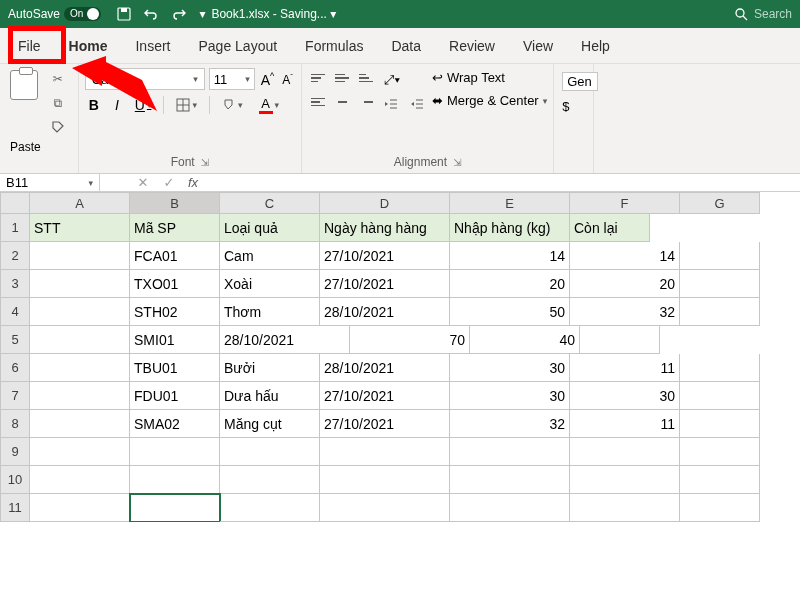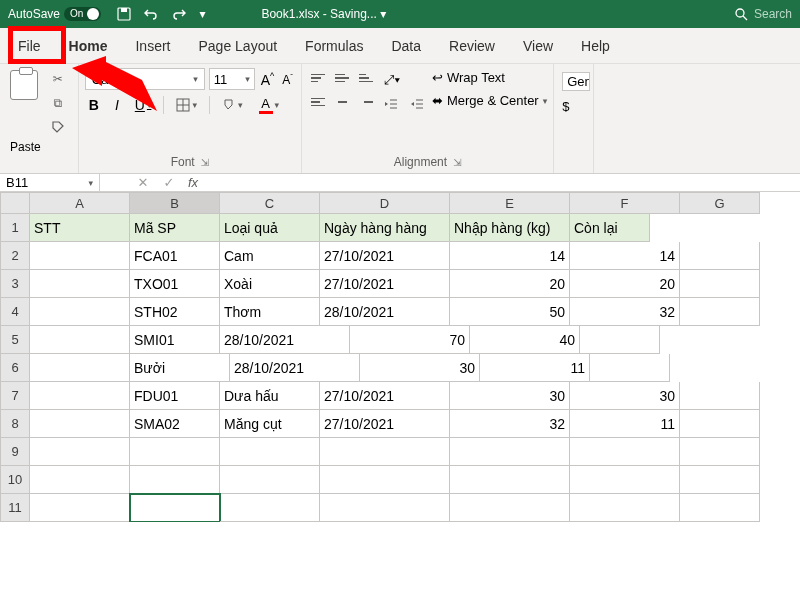--- a/index.html
+++ b/index.html
@@ -3,21 +3,21 @@
 <meta charset="utf-8">
 <style>
 * { margin: 0; padding: 0; box-sizing: border-box; font-family: 'Segoe UI', Tahoma, sans-serif; }
 body { background: #fff; width: 800px; height: 600px; overflow: hidden; position: relative; }
 
 .titlebar { background: #1f7246; height: 28px; display: flex; align-items: center; color: #fff; font-size: 12px; padding: 0 8px; }
 .titlebar .autosave-label { margin-right: 4px; }
 .titlebar .autosave-toggle { background: #0d4b2a; border-radius: 8px; display: inline-flex; align-items: flex-start; padding: 1px 2px 1px 6px; margin-right: 10px; font-size: 10px; }
 .titlebar .autosave-toggle .knob { width: 12px; height: 12px; border-radius: 50%; background: #fff; margin-left: 4px; }
 .titlebar .tb-icon { margin: 0 6px; color: #fff; cursor: pointer; }
-.titlebar .doc-title { flex: 0 0 auto; margin-left: 50px; }
+.titlebar .doc-title { flex: 0 0 auto; }
 .titlebar .spacer { flex: 1; }
 .titlebar .search-icon { margin-right: 6px; }
 .titlebar .search-text { color: #b9d8c7; font-size: 12px; }
 
 .tabs { background: #f3f2f1; height: 36px; display: flex; align-items: center; padding: 4px 4px; border-bottom: 1px solid #e1dfdd; position: relative; }
 .tabs .tab { padding: 0 14px; font-size: 14px; color: #323130; height: 100%; display: flex; align-items: center; cursor: pointer; }
 .tabs .tab.active { font-weight: 600; }
 .file-highlight { position: absolute; left: 8px; top: -2px; width: 58px; height: 38px; border: 5px solid #ff0000; z-index: 10; pointer-events: none; }
 .red-arrow { position: absolute; left: 72px; top: 28px; z-index: 11; pointer-events: none; }
 
@@ -292,21 +292,21 @@
       </div>
     </div>
     <div class="group-title">
         <span>Alignment</span>
         <span class="launcher">⇲</span>
       </div>
   </div>
 
   <div class="ribbon-group number-group">
     <div class="number-body">
-      <div style="border:1px solid #c8c6c4;background:#fff;padding:1px 4px;width:28px;overflow:hidden">Gen</div>
+      <div style="border:1px solid #c8c6c4;background:#fff;padding:1px 4px;width:36px;overflow:hidden">Gen</div>
       <div style="margin-top:8px">$</div>
     </div>
   </div>
 </div>
 
 <div class="formula-bar">
   <div class="name-box">
       <span>B11</span>
       <span class="dd-caret">▾</span>
     </div>
@@ -383,20 +383,21 @@
         <div class="data-row">
           <div class="cell cw-A"></div>
           <div class="cell cw-B">SMI01</div>
           <div class="cell cw-D">28/10/2021</div>
           <div class="cell cw-E num">70</div>
           <div class="cell cw-F num">40</div>
           <div class="cell cw-G"></div>
         </div>
         <div class="data-row">
           <div class="cell cw-A"></div>
+          <div class="cell cw-B">TBU01</div>
           <div class="cell cw-C">Bưởi</div>
           <div class="cell cw-D">28/10/2021</div>
           <div class="cell cw-E num">30</div>
           <div class="cell cw-F num">11</div>
           <div class="cell cw-G"></div>
         </div>
         <div class="data-row">
           <div class="cell cw-A"></div>
           <div class="cell cw-B">FDU01</div>
           <div class="cell cw-C">Dưa hấu</div>

